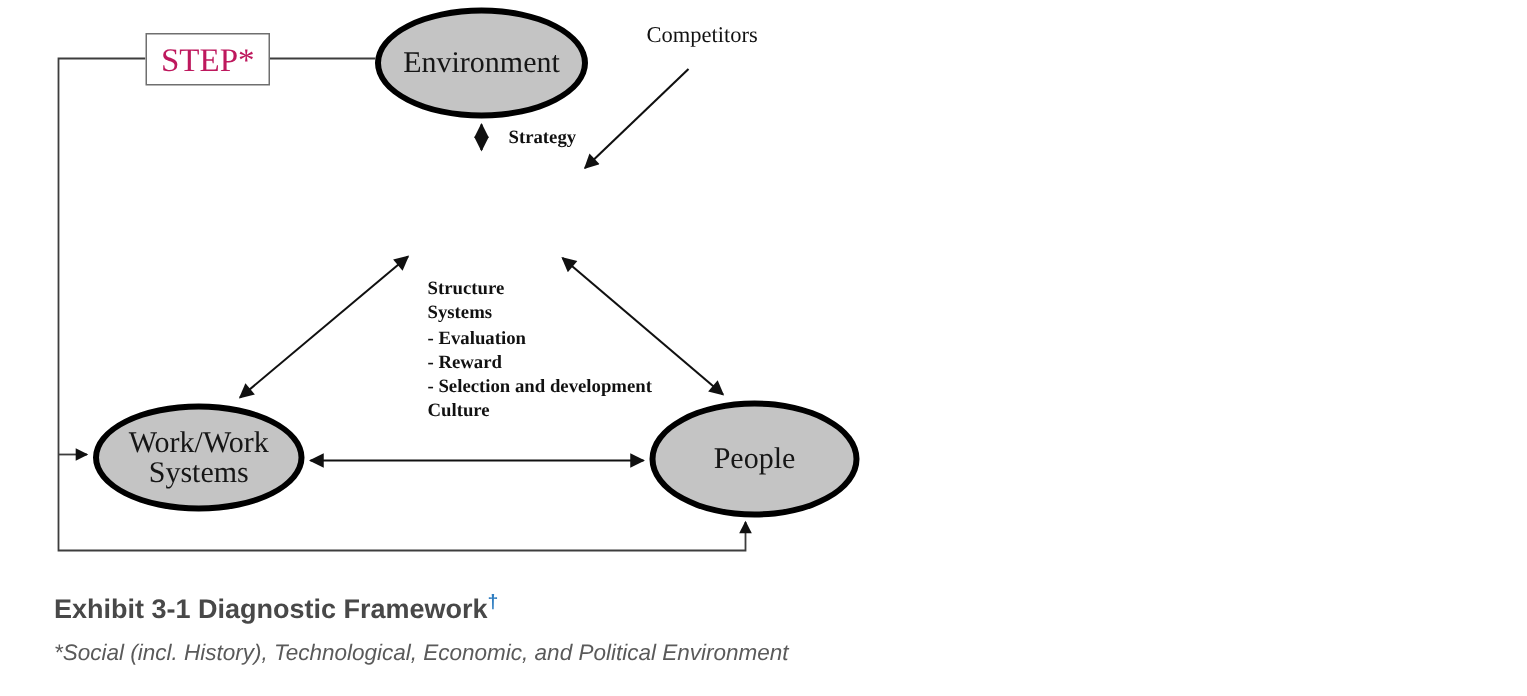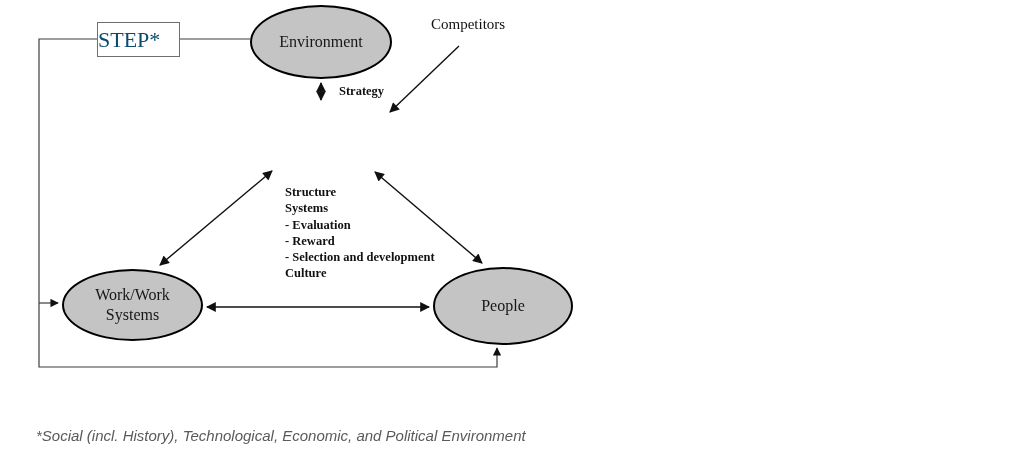--- a/index.html
+++ b/index.html
@@ -10,43 +10,43 @@
     height: 464px;
     background: #ffffff;
     overflow: hidden;
     font-family: "Liberation Serif", "DejaVu Serif", serif;
     color: #141414;
   }
   .layer { position: absolute; left: 0; top: 0; }
   .node {
     position: absolute;
     background: #c4c4c4;
-    border: 2px solid #000000;
+    border: 4px solid #000000;
     border-radius: 50%;
     display: flex;
     flex-direction: column;
     align-items: center;
     justify-content: center;
-    font-size: 16px;
+    font-size: 20px;
     line-height: 20px;
     color: #161616;
     text-align: center;
   }
   .node-environment { left: 250px; top: 5px;  width: 142px; height: 74px; }
   .node-organization{ left: 250px; top: 103px; width: 143px; height: 74px; }
   .node-taskwork    { left: 62px;  top: 269px; width: 141px; height: 72px; }
   .node-people      { left: 433px; top: 267px; width: 140px; height: 78px; }
   .step-box {
     position: absolute;
     left: 97px; top: 22px; width: 83px; height: 35px;
     background: #ffffff;
     border: 1px solid #6f6f6f;
-    display: flex; align-items: center; justify-content: flex-start;
+    display: flex; align-items: center; justify-content: center;
     font-size: 22px;
-    color: #0c4a6e;
+    color: #be185d;
   }
   .competitors-label {
     position: absolute;
     left: 431px; top: 16px;
     font-size: 15px;
     color: #111111;
   }
   .strategy-label {
     position: absolute;
     left: 339px; top: 84px;
@@ -142,16 +142,17 @@
 
   <div class="attr-list">
     <div>Structure</div>
     <div>Systems</div>
     <div>- Evaluation</div>
     <div>- Reward</div>
     <div>- Selection and development</div>
     <div>Culture</div>
   </div>
 
+  <h2 class="caption"><span>Exhibit 3-1 Diagnostic Framework</span><span class="dagger">†</span></h2>
 
   <p class="footnote">*Social (incl. History), Technological, Economic, and Political Environment</p>
 
 </div>
 
 </body></html>

